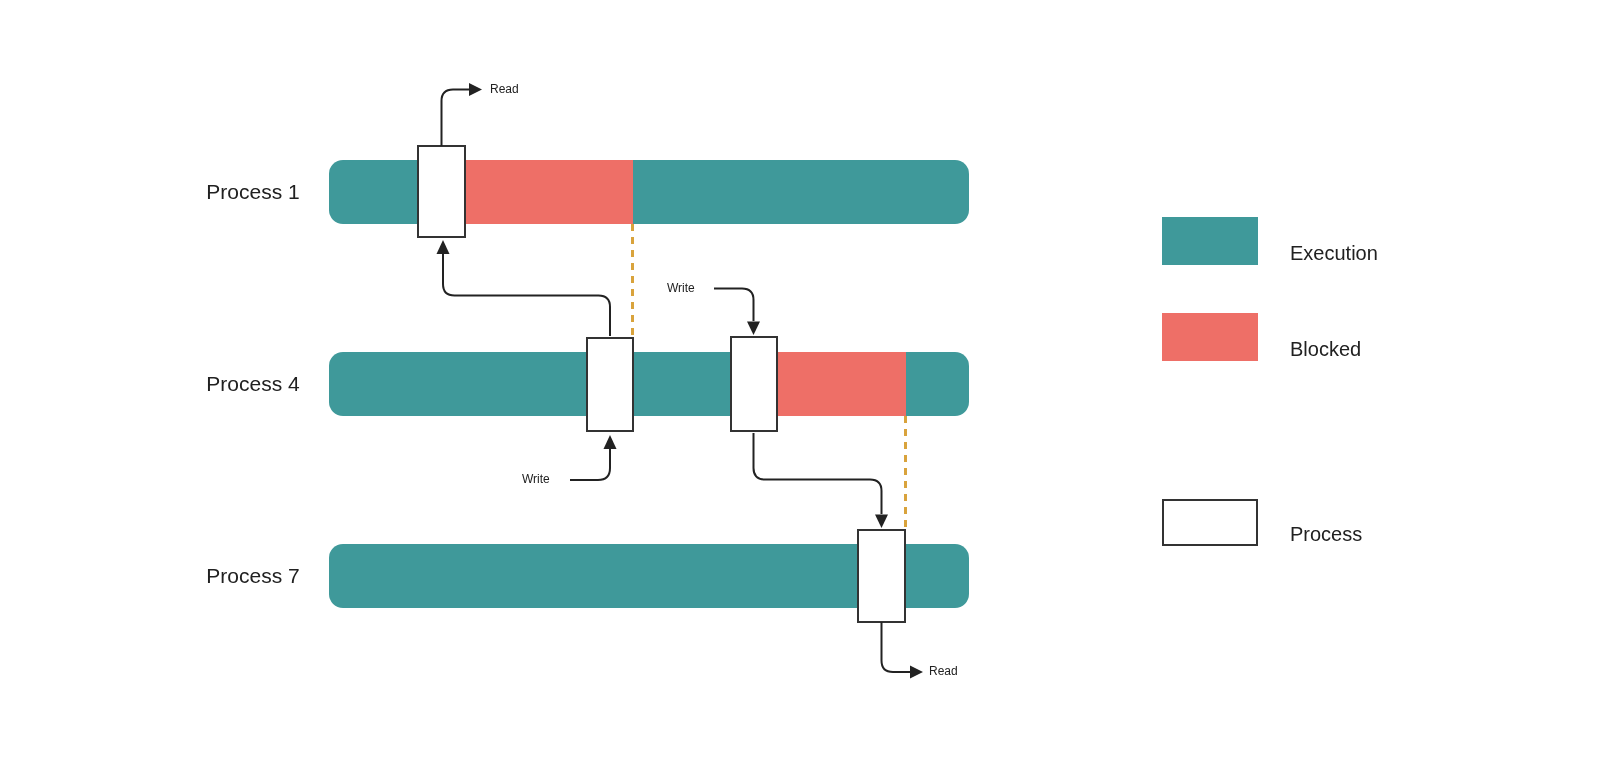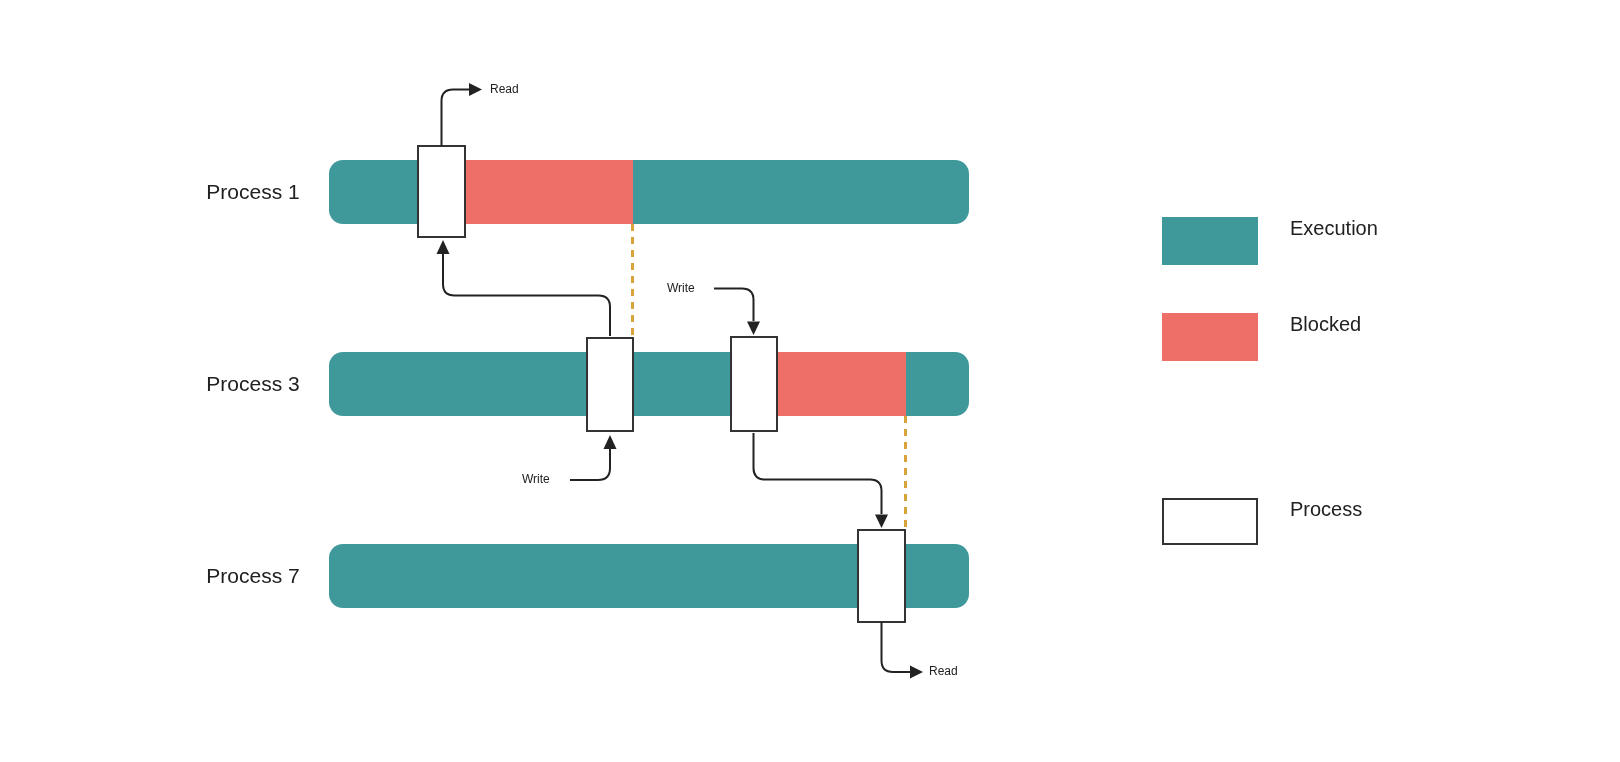--- a/index.html
+++ b/index.html
@@ -38,42 +38,42 @@
 
   .connectors{position:absolute;left:0;top:0;pointer-events:none;}
   .connectors path{stroke:var(--connector);stroke-width:2;fill:none;}
   .connectors polygon{fill:var(--connector);stroke:none;}
 
   .io-label{
     position:absolute;font-size:12px;line-height:19px;color:var(--text);white-space:nowrap;
   }
 
   .legend{position:absolute;left:1162px;top:0;width:420px;height:762px;}
-  .legend-row{position:absolute;left:0;display:flex;align-items:flex-start;height:48px;}
+  .legend-row{position:absolute;left:0;display:flex;align-items:flex-end;height:48px;}
   .legend-swatch{width:96px;height:48px;flex:0 0 auto;}
   .legend-swatch.execution{background:var(--execution);}
   .legend-swatch.blocked{background:var(--blocked);}
   .legend-swatch.sync-wrap{display:flex;align-items:center;background:none;}
   .legend-dash{
     width:98px;height:6px;
     background:repeating-linear-gradient(to right,var(--synchronized) 0 16px,transparent 16px 28px);
   }
   .legend-swatch.channel{
     background:var(--channel-fill);border:2px solid var(--channel-border);
     box-sizing:border-box;height:47px;
   }
   .legend-label{margin-left:32px;font-size:20px;color:var(--text);white-space:nowrap;}
 </style>
 </head>
 <body>
 
 <div class="canvas">
 
   <div class="process-label" style="top:180px">Process 1</div>
-  <div class="process-label" style="top:372px">Process 3</div>
+  <div class="process-label" style="top:372px">Process 4</div>
   <div class="process-label" style="top:564px">Process 7</div>
 
   <div class="bar" style="top:160px">
     <div class="blocked-seg" style="left:137px;width:167px"></div>
   </div>
   <div class="bar" style="top:352px">
     <div class="blocked-seg" style="left:448px;width:129px"></div>
   </div>
   <div class="bar" style="top:544px"></div>
 

